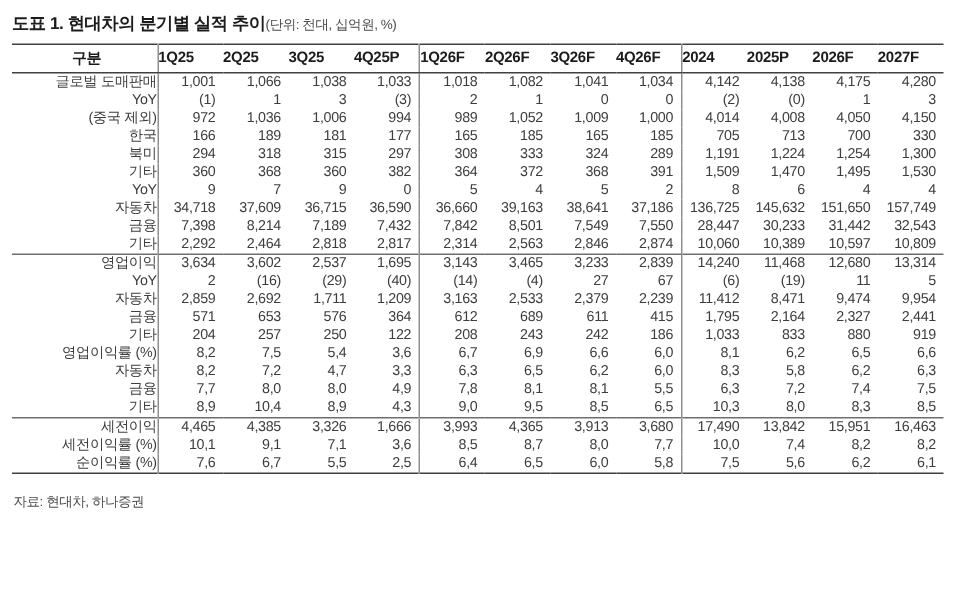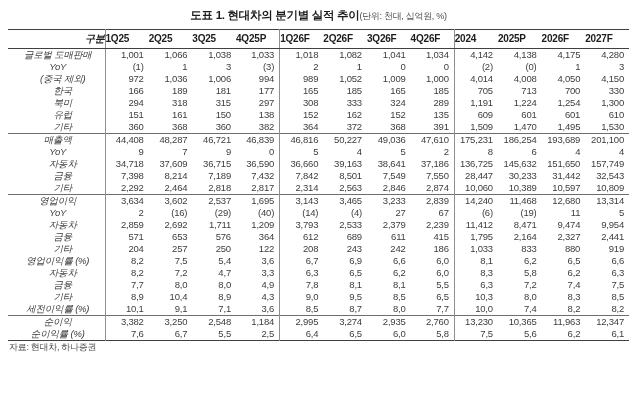--- a/index.html
+++ b/index.html
@@ -3,45 +3,45 @@
 <meta charset="utf-8">
 <style>
   html,body{margin:0;padding:0;}
   body{
     width:636px;height:400px;background:#ffffff;overflow:hidden;
     font-family:"Liberation Sans","DejaVu Sans",sans-serif;
     color:#3d3d3d;
     -webkit-font-smoothing:antialiased;
   }
   .page{padding:8px 7px 0 8px;}
-  .titlebar{display:flex;justify-content:center;align-items:flex-end;margin-bottom:6px;}
+  .titlebar{display:flex;justify-content:flex-start;align-items:flex-end;margin-bottom:6px;}
   .title{font-size:11.5px;font-weight:bold;color:#1c1c1c;letter-spacing:-0.3px;}
   .unit-note{font-size:9px;color:#4a4a4a;letter-spacing:-0.3px;}
   table{
     border-collapse:collapse;table-layout:fixed;width:621px;
     border-top:1.5px solid #404040;border-bottom:1.5px solid #404040;
   }
   col.label-col{width:97px;}
   thead th{
     font-size:10px;font-weight:bold;color:#1c1c1c;
     border-bottom:1.5px solid #404040;
     height:17px;padding:0 5px 1px 0;text-align:left;white-space:nowrap;
     letter-spacing:-0.2px;
   }
-  thead th.label-col{text-align:right;padding:0 0 1px 3px;font-style:italic;}
+  thead th.label-col{text-align:center;padding:0 0 1px 3px;}
   tbody td{
     font-size:9.5px;height:12px;line-height:12px;
     padding:0 5px 0 0;text-align:right;white-space:nowrap;
     color:#3d3d3d;letter-spacing:-0.2px;
   }
-  tbody td.label{text-align:center;padding:0 0 0 3px;font-style:italic;}
+  tbody td.label{text-align:right;padding:0 0 0 3px;}
   tbody td.label.indent{padding-left:13px;}
   tr.sep td{border-top:1px solid #6e6e6e;}
   .vline{border-right:1px solid #8f8f8f;}
-  .source{font-size:9px;color:#4a4a4a;margin-top:0;padding-left:1px;letter-spacing:-0.3px;}
+  .source{font-size:9px;color:#4a4a4a;margin-top:12px;padding-left:1px;letter-spacing:-0.3px;}
 </style>
 </head>
 <body>
 
 <div class="page">
   <div class="titlebar">
     <span class="title">도표 1. 현대차의 분기별 실적 추이</span>
     <span class="unit-note">(단위: 천대, 십억원, %)</span>
   </div>
 
@@ -136,63 +136,33 @@
           <td>308</td>
           <td>333</td>
           <td>324</td>
           <td class="vline">289</td>
           <td>1,191</td>
           <td>1,224</td>
           <td>1,254</td>
           <td>1,300</td>
         </tr>
         <tr>
-          <td class="label vline indent">유럽</td>
-          <td>151</td>
-          <td>161</td>
-          <td>150</td>
-          <td class="vline">138</td>
-          <td>152</td>
-          <td>162</td>
-          <td>152</td>
-          <td class="vline">135</td>
-          <td>609</td>
-          <td>601</td>
-          <td>601</td>
-          <td>610</td>
-        </tr>
-        <tr>
           <td class="label vline indent">기타</td>
           <td>360</td>
           <td>368</td>
           <td>360</td>
           <td class="vline">382</td>
           <td>364</td>
           <td>372</td>
           <td>368</td>
           <td class="vline">391</td>
           <td>1,509</td>
           <td>1,470</td>
           <td>1,495</td>
           <td>1,530</td>
-        </tr>
-        <tr class="sep">
-          <td class="label vline">매출액</td>
-          <td>44,408</td>
-          <td>48,287</td>
-          <td>46,721</td>
-          <td class="vline">46,839</td>
-          <td>46,816</td>
-          <td>50,227</td>
-          <td>49,036</td>
-          <td class="vline">47,610</td>
-          <td>175,231</td>
-          <td>186,254</td>
-          <td>193,689</td>
-          <td>201,100</td>
         </tr>
         <tr>
           <td class="label vline">YoY</td>
           <td>9</td>
           <td>7</td>
           <td>9</td>
           <td class="vline">0</td>
           <td>5</td>
           <td>4</td>
           <td>5</td>
@@ -276,21 +246,21 @@
           <td>(19)</td>
           <td>11</td>
           <td>5</td>
         </tr>
         <tr>
           <td class="label vline indent">자동차</td>
           <td>2,859</td>
           <td>2,692</td>
           <td>1,711</td>
           <td class="vline">1,209</td>
-          <td>3,793</td>
+          <td>3,163</td>
           <td>2,533</td>
           <td>2,379</td>
           <td class="vline">2,239</td>
           <td>11,412</td>
           <td>8,471</td>
           <td>9,474</td>
           <td>9,954</td>
         </tr>
         <tr>
           <td class="label vline indent">금융</td>
@@ -375,50 +345,50 @@
           <td class="vline">4,3</td>
           <td>9,0</td>
           <td>9,5</td>
           <td>8,5</td>
           <td class="vline">6,5</td>
           <td>10,3</td>
           <td>8,0</td>
           <td>8,3</td>
           <td>8,5</td>
         </tr>
+        <tr class="sep">
+          <td class="label vline">세전이익</td>
+          <td>4,465</td>
+          <td>4,385</td>
+          <td>3,326</td>
+          <td class="vline">1,666</td>
+          <td>3,993</td>
+          <td>4,365</td>
+          <td>3,913</td>
+          <td class="vline">3,680</td>
+          <td>17,490</td>
+          <td>13,842</td>
+          <td>15,951</td>
+          <td>16,463</td>
+        </tr>
         <tr>
           <td class="label vline">세전이익률 (%)</td>
           <td>10,1</td>
           <td>9,1</td>
           <td>7,1</td>
           <td class="vline">3,6</td>
           <td>8,5</td>
           <td>8,7</td>
           <td>8,0</td>
           <td class="vline">7,7</td>
           <td>10,0</td>
           <td>7,4</td>
           <td>8,2</td>
           <td>8,2</td>
         </tr>
-        <tr class="sep">
-          <td class="label vline">순이익</td>
-          <td>3,382</td>
-          <td>3,250</td>
-          <td>2,548</td>
-          <td class="vline">1,184</td>
-          <td>2,995</td>
-          <td>3,274</td>
-          <td>2,935</td>
-          <td class="vline">2,760</td>
-          <td>13,230</td>
-          <td>10,365</td>
-          <td>11,963</td>
-          <td>12,347</td>
-        </tr>
         <tr>
           <td class="label vline">순이익률 (%)</td>
           <td>7,6</td>
           <td>6,7</td>
           <td>5,5</td>
           <td class="vline">2,5</td>
           <td>6,4</td>
           <td>6,5</td>
           <td>6,0</td>
           <td class="vline">5,8</td>

